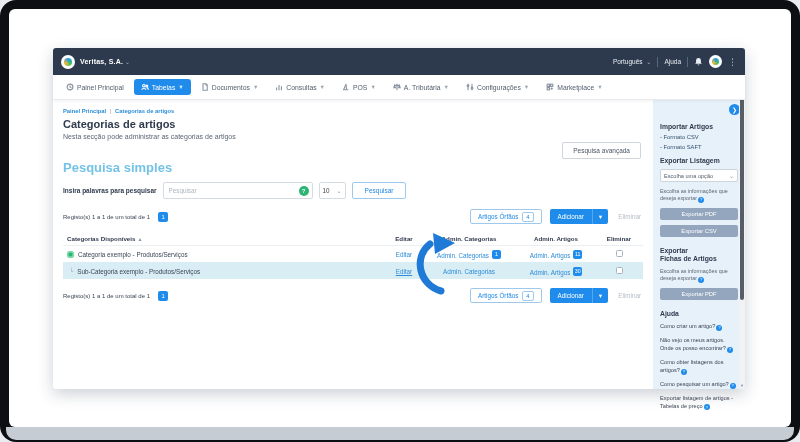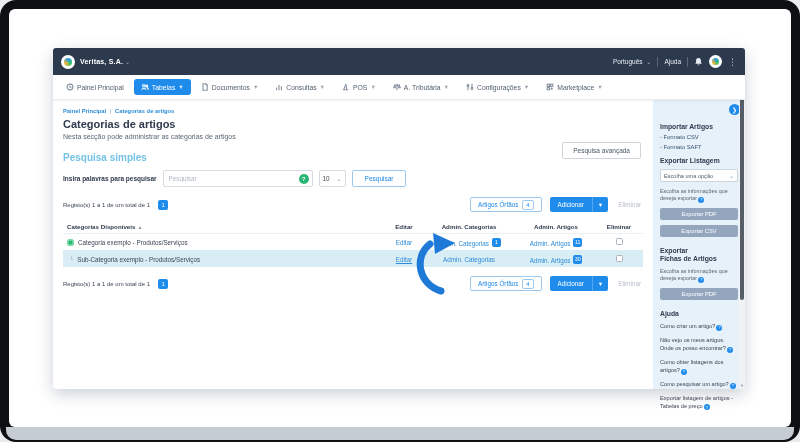--- a/index.html
+++ b/index.html
@@ -35,21 +35,21 @@
   .content-row { display:flex; height:289px; position:relative; }
   .main { flex:1; padding:8px 10px 0 10px; position:relative; min-width:0; }
 
   .breadcrumb { font-size:5.8px; color:#2d8dd8; font-weight:bold; }
   .crumb-sep { color:#b8c0ca; margin:0 2px; }
   .page-title { font-size:11px; font-weight:bold; color:#2f3a4d; margin-top:4px; }
   .page-subtitle { font-size:7px; color:#5b6674; margin-top:3px; }
 
   .adv-btn { position:absolute; right:12px; top:42px; border:1px solid #cfd5db; background:#fff; border-radius:2px; font-size:6.5px; color:#4a5664; padding:4px 10px; cursor:pointer; }
 
-  .search-section { margin-top:12px; font-size:10px; color:#74c3e6; font-weight:bold; }
+  .search-section { margin-top:20px; font-size:13px; color:#74c3e6; font-weight:bold; }
   .search-row { display:flex; align-items:center; margin-top:7px; gap:6px; }
   .search-label { font-size:6.5px; font-weight:bold; color:#2f3a4d; }
   .search-box { position:relative; width:150px; height:17px; border:1px solid #d6dbe1; border-radius:2px; background:#fff; display:flex; align-items:center; }
   .search-box input { border:none; outline:none; width:128px; font-size:6.3px; color:#333; padding-left:5px; background:transparent; font-family:"Liberation Sans", sans-serif; }
   .search-box input::placeholder { color:#aeb6c0; }
   .q-green { position:absolute; right:3px; top:3px; width:10px; height:10px; border-radius:50%; background:#2bb673; color:#fff; font-size:6px; font-weight:bold; display:flex; align-items:center; justify-content:center; }
   .page-size { width:27px; height:17px; border:1px solid #d6dbe1; border-radius:2px; display:flex; align-items:center; justify-content:space-between; padding:0 3px; font-size:6.3px; color:#444; background:#fff; }
   .search-btn { height:17px; border:1px solid #9fc9ec; background:#fff; color:#1e88e5; font-size:6.5px; border-radius:2px; padding:0 12px; cursor:pointer; }
 
   .records-row { display:flex; align-items:center; margin-top:10px; }

